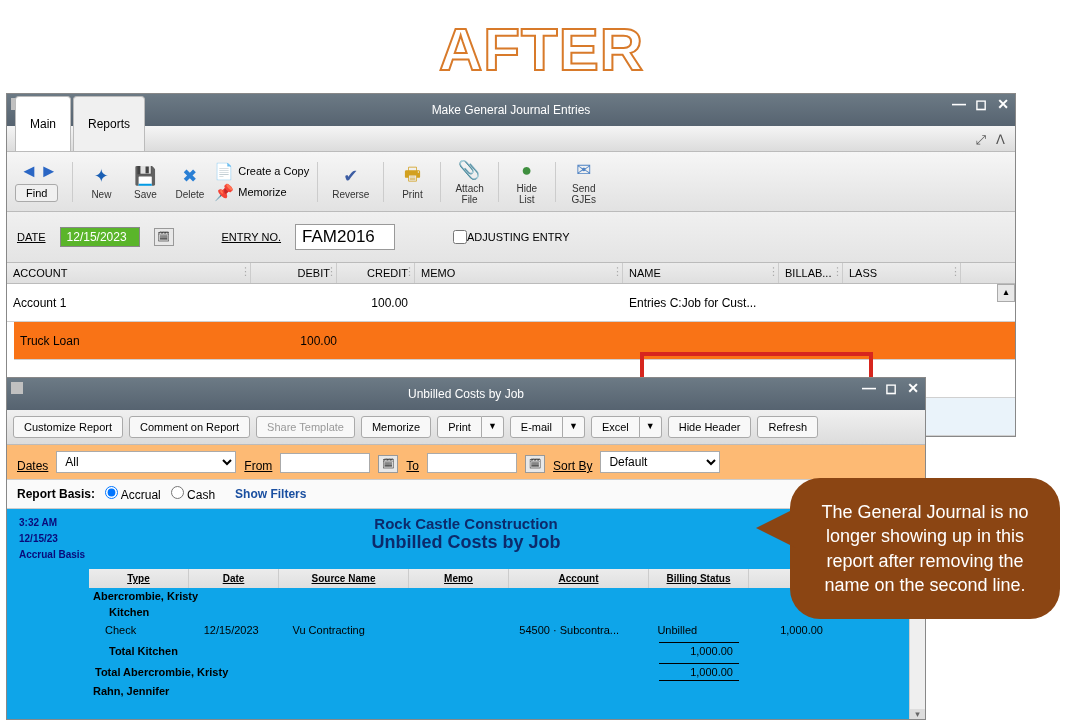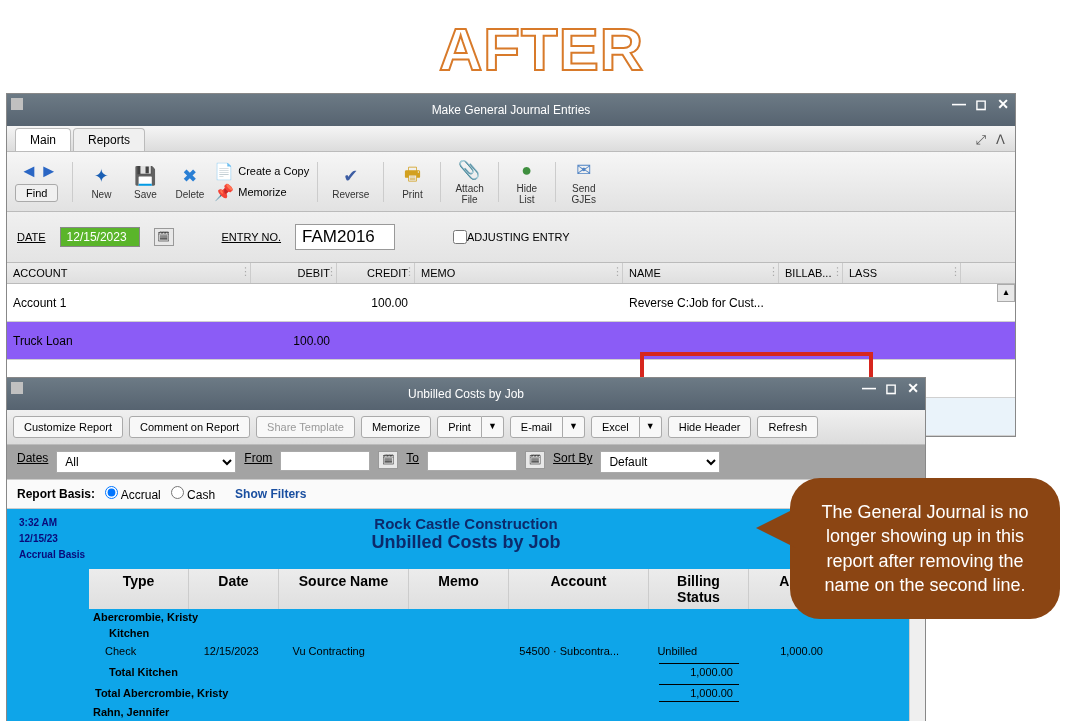--- a/index.html
+++ b/index.html
@@ -7,21 +7,21 @@
 
 .after-label { position: absolute; top: 15px; left: 0; width: 100%; text-align: center; font-size: 60px; font-weight: bold; color: #fff; -webkit-text-stroke: 2px #d87a2a; letter-spacing: 1px;}
 
 .window1 { position: absolute; top: 93px; left: 6px; width: 1010px; border: 1px solid #888; background: #e8e8e8; }
 .titlebar { background: linear-gradient(#6c7a85,#566370); color: #fff; height: 32px; display: flex; align-items: center; justify-content: center; font-size: 12px; position: relative; }
 .titlebar .ticon { position:absolute; left:4px; top:4px; width:12px; height:12px; background:#c0c0c0; }
 .winctrls { position:absolute; right:4px; top:2px; display:flex; gap:6px; color:#fff; font-size:14px; font-weight:bold; }
 .winctrls span { cursor:pointer; display:inline-block; width:16px; text-align:center; }
 
 .tabrow { background:linear-gradient(#f5f5f5,#dcdcdc); height:26px; display:flex; align-items:flex-end; padding:0 8px; position:relative; border-bottom:1px solid #bbb;}
-.tab { padding:4px 14px; font-size:12px; border:1px solid #bbb; border-bottom:none; border-radius:4px 4px 0 0; margin-right:2px; background:#f0f0f0; cursor:pointer;}
+.tab { padding:20px 14px; font-size:12px; border:1px solid #bbb; border-bottom:none; border-radius:4px 4px 0 0; margin-right:2px; background:#f0f0f0; cursor:pointer;}
 .tab.active { background:#fff; }
 .tabrow .right-icons { position:absolute; right:10px; top:6px; display:flex; gap:10px; font-size:13px; color:#555;}
 
 .toolbar { background:linear-gradient(#f6f6f6,#e2e2e2); display:flex; align-items:center; padding:4px 6px; border-bottom:1px solid #bbb; gap:4px;}
 .tbtn { display:flex; flex-direction:column; align-items:center; font-size:10px; color:#333; padding:2px 6px; cursor:pointer; min-width:40px;}
 .tbtn .ic { width:24px; height:24px; margin-bottom:1px; display:flex; align-items:center; justify-content:center; font-size:18px;}
 .nav-arrows { display:flex; gap:2px; }
 .findbtn { border:1px solid #aaa; padding:2px 10px; font-size:11px; border-radius:3px; background:#f0f0f0; margin:2px 6px 0 2px; cursor:pointer;}
 .sep { width:1px; height:40px; background:#ccc; margin:0 4px;}
 .ic-new{color:#1a5fb4;} .ic-save{color:#1a5fb4;} .ic-del{color:#2a7fd4;} .ic-copy{color:#1a5fb4;} .ic-mem{color:#40a02b;} .ic-rev{color:#3d5da3;} .ic-print{color:#d2a01f;} .ic-attach{color:#555;} .ic-hide{color:#3f8f3f;} .ic-send{color:#5184c4;}
@@ -46,35 +46,35 @@
 .highlight-box { position:absolute; border:4px solid #d7261e; pointer-events:none;}
 .scroll-ind { position:absolute; right:0; top:0; width:18px; height:18px; border:1px solid #aaa; background:#e8e8e8; text-align:center; line-height:14px; font-size:10px;}
 
 
 .window2 { position:absolute; top:377px; left:6px; width:920px; background:#f4f4f4; border:1px solid #888;}
 .rep-toolbar { background:linear-gradient(#f0f0f0,#dcdcdc); padding:6px; display:flex; gap:6px; align-items:center; border-bottom:1px solid #bbb;}
 .rbtn { border:1px solid #aaa; background:#f8f8f8; padding:4px 10px; font-size:11px; border-radius:3px; cursor:pointer;}
 .rbtn.disabled{color:#999;}
 .rbtn-split{display:flex;} .rbtn-split .rbtn{border-radius:3px 0 0 3px;} .rbtn-split .cbtn{border:1px solid #aaa;border-left:none;padding:4px 6px;font-size:9px;border-radius:0 3px 3px 0;background:#f8f8f8;cursor:pointer;}
 
-.filter-row { background:#a3a3a3; padding:6px 10px; display:flex; align-items:flex-start; gap:8px; font-size:12px; border-bottom:1px solid #ccc;}
+.filter-row { background:#fdba74; padding:6px 10px; display:flex; align-items:flex-end; gap:8px; font-size:12px; border-bottom:1px solid #ccc;}
 .filter-row label{text-decoration:underline;}
 .filter-row select,.filter-row input{border:1px solid #aaa;padding:2px 4px;font-size:12px;background:#fff;}
 .filter-row .dsel{width:180px;} .filter-row .dinp{width:90px;}
 
 .basis-row { padding:6px 10px; display:flex; align-items:center; gap:10px; font-size:12px; border-bottom:1px solid #ccc; background:#fafafa;}
 .show-filters { color:#1a4fa0; cursor:pointer; font-weight:bold; font-size:12px; margin-left:10px;}
 
 .report-body { background:#0ea5e9; padding:6px 12px 12px 12px; position:relative; min-height:210px;}
 .meta-left { font-size:10px; color:#0a0a7a; font-weight:bold; line-height:1.6;}
 .rep-title { text-align:center; font-weight:bold; color:#0c2a6b;}
 .rep-title .company{font-size:15px;} .rep-title .rname{font-size:18px;} .rep-title .sub{font-size:12px;}
 
 .rep-grid { margin:6px 0 0 70px; width:740px;}
-.rhead { display:flex; background:linear-gradient(#ececec,#dfdfdf); font-size:14px; font-weight:bold;}
+.rhead { display:flex; background:linear-gradient(#ececec,#dfdfdf); font-size:10px; font-weight:bold;text-decoration:underline;}
 .rh { padding:4px 6px; border-right:1px solid #ccc; text-align:center;}
 .rc-type{width:100px;} .rc-date{width:90px;} .rc-sname{width:130px;} .rc-memo{width:100px;} .rc-acct{width:140px;} .rc-bill{width:100px;} .rc-amt{width:80px;text-align:right;}
 .rrow { display:flex; font-size:11px; padding:2px 0; align-items:center;}
 .rcell{padding:2px 6px;}
 .group-hdr { font-weight:bold; padding:2px 0 2px 4px; font-size:11px;}
 .subgroup { font-weight:bold; padding:2px 0 2px 20px; font-size:11px;}
 .total-line .rc-amt{border-top:1px solid #000;}
 .grand-total .rc-amt{border-top:1px solid #000;border-bottom:1px solid #000;}
 .scrollbar-v { position:absolute; right:0; top:26px; bottom:0; width:16px; background:#efefef; border-left:1px solid #ccc;}
 .scrollbar-v:before{content:"▴";position:absolute;top:0;left:0;right:0;text-align:center;font-size:9px;color:#666;background:#ddd;}
@@ -190,25 +190,25 @@
       <div class="gh col-name">NAME</div>
       <div class="gh col-bill">BILLAB...</div>
       <div class="gh col-class">LASS</div>
     </div>
     <div style="position:relative;">
       <div class="grid-row" style="background:#fff;">
         <div class="gc col-acct">Account 1</div>
         <div class="gc col-deb" style="text-align:right;"></div>
         <div class="gc col-cred" style="text-align:right;">100.00</div>
         <div class="gc col-memo"></div>
-        <div class="gc col-name">Reverse C:Job for Cust...</div>
+        <div class="gc col-name">Entries C:Job for Cust...</div>
         <div class="gc col-bill"></div>
         <div class="gc col-class"></div>
       </div>
-      <div class="grid-row" style="background:#8b5cf6;">
+      <div class="grid-row" style="background:#f97316;margin-left:7px;">
         <div class="gc col-acct">Truck Loan</div>
         <div class="gc col-deb" style="text-align:right;">100.00</div>
         <div class="gc col-cred" style="text-align:right;"></div>
         <div class="gc col-memo"></div>
         <div class="gc col-name"></div>
         <div class="gc col-bill"></div>
         <div class="gc col-class"></div>
       </div>
       <div class="grid-row" style="background:#fff;">
         <div class="gc col-acct"></div>

